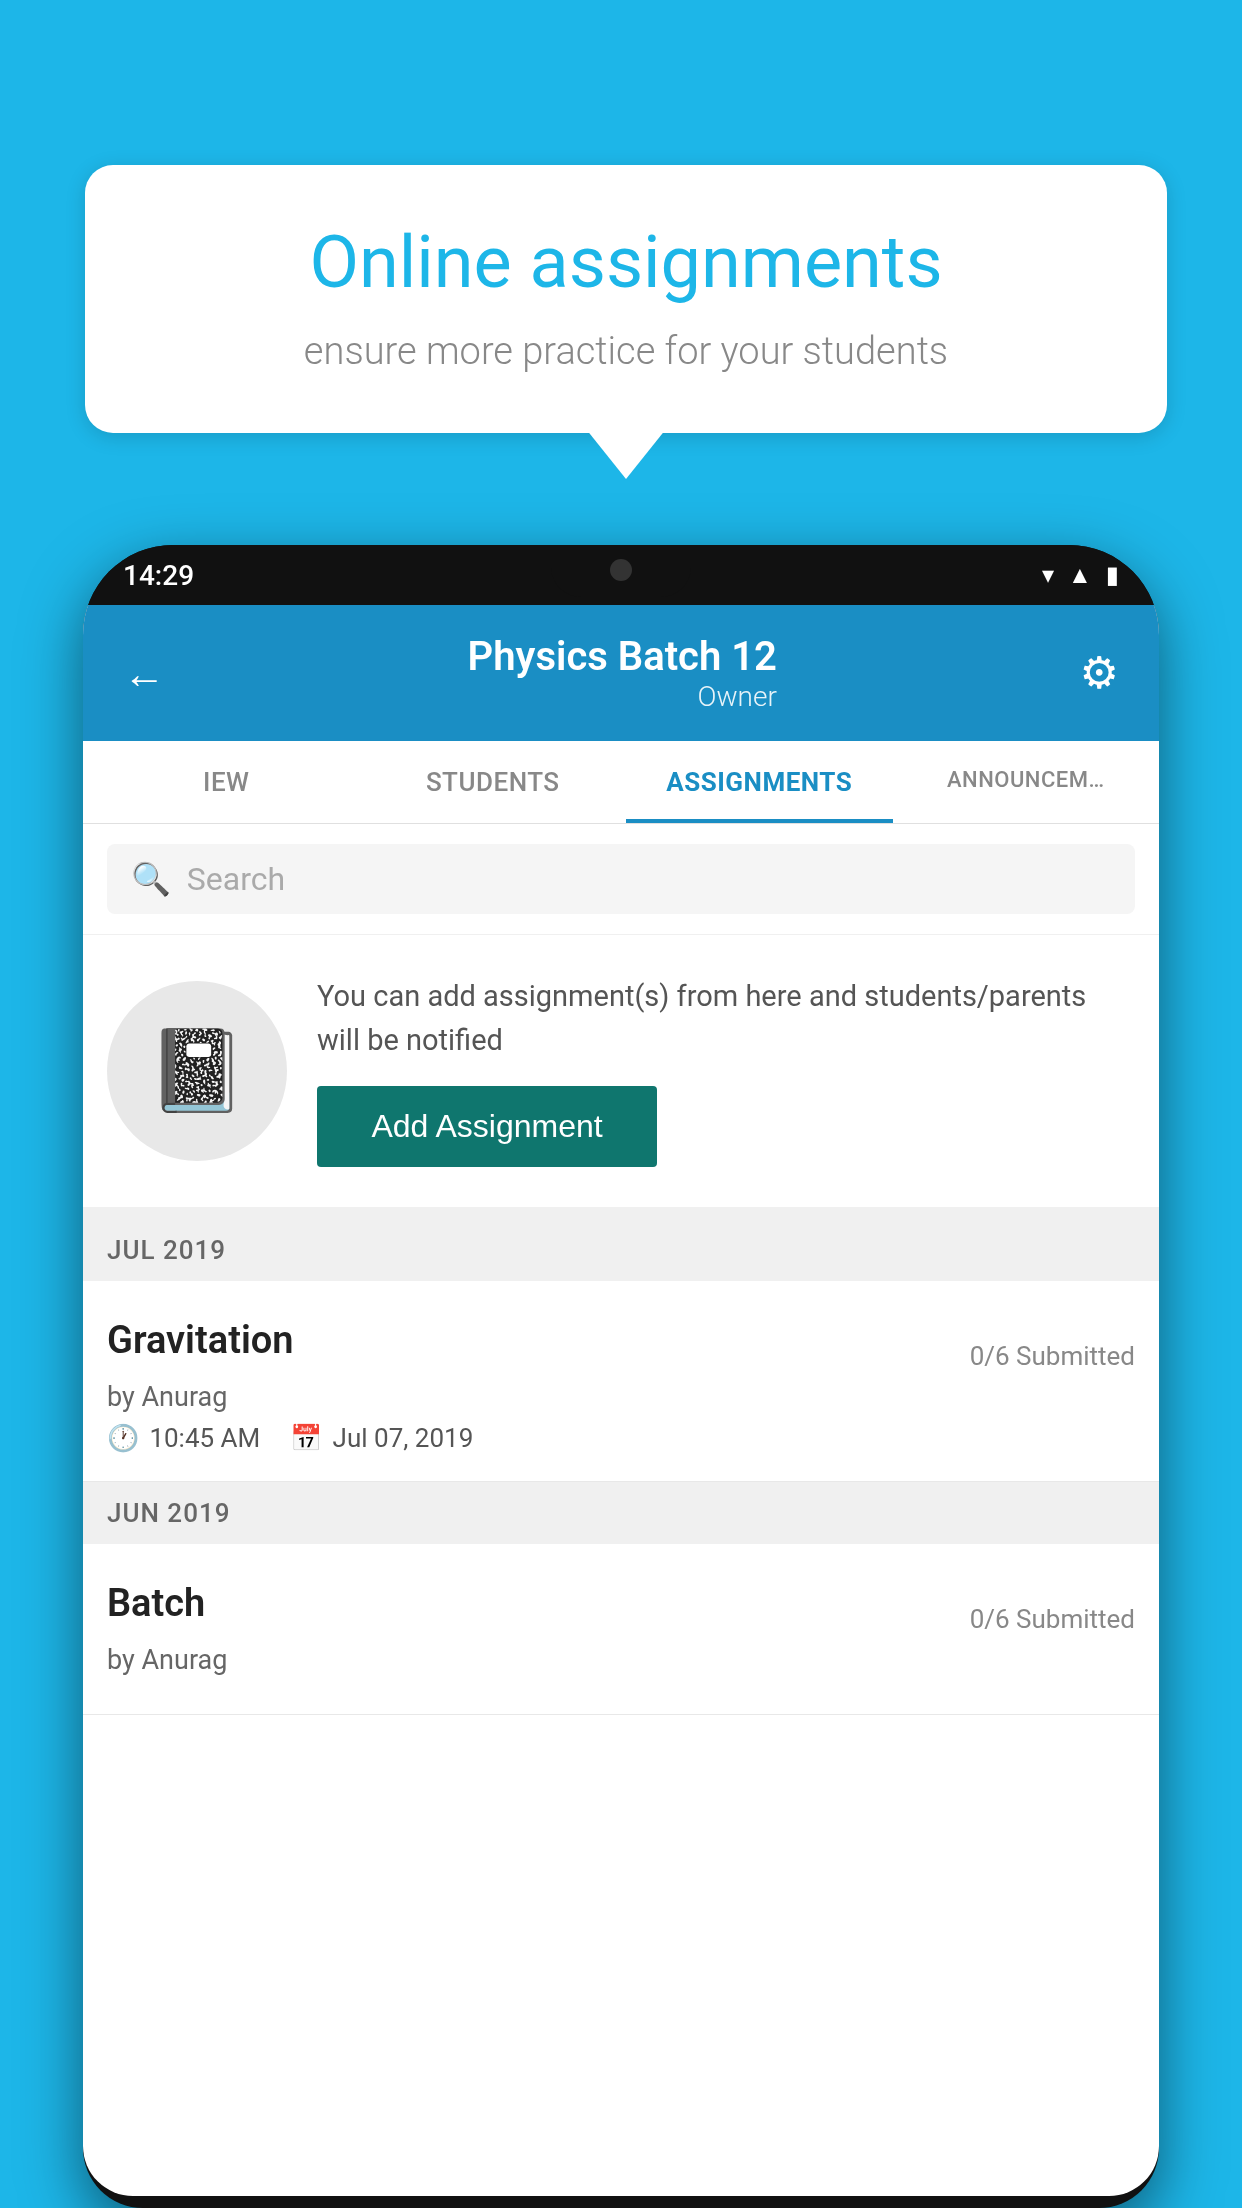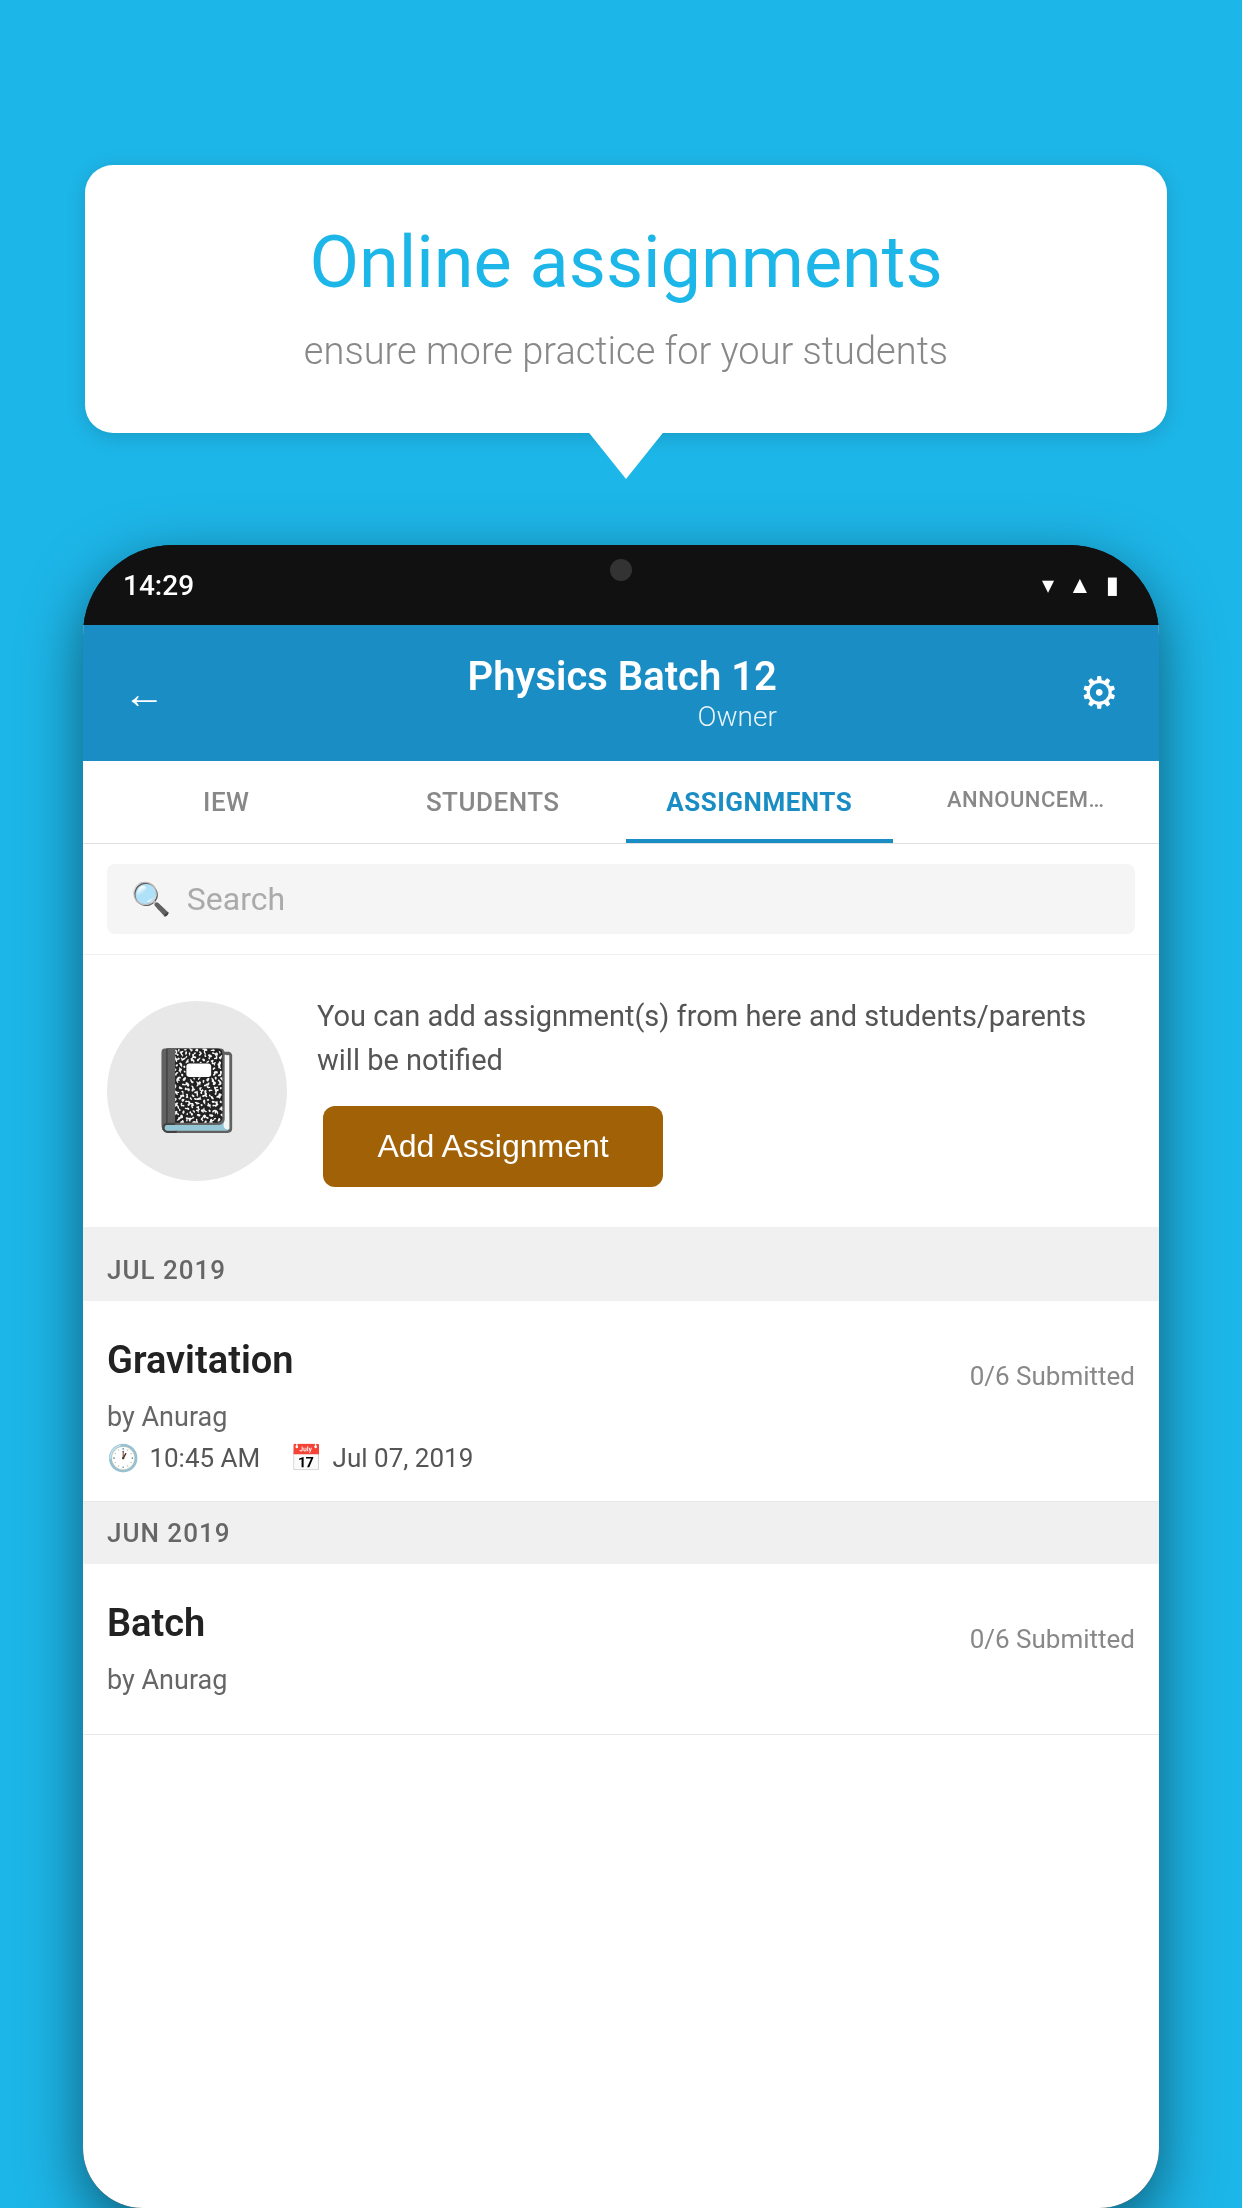--- a/index.html
+++ b/index.html
@@ -58,21 +58,21 @@
       right: 83px;
       bottom: 0;
       background: #111;
       border-radius: 90px 90px 60px 60px;
       overflow: hidden;
       box-shadow: 0 20px 60px rgba(0,0,0,0.5);
     }
 
     
     .phone-top-bar {
-      height: 80px;
+      height: 60px;
       background: #111;
       position: relative;
       display: flex;
       align-items: center;
       justify-content: space-between;
       padding: 0 40px;
       z-index: 10;
     }
     .status-time {
       color: white;
@@ -233,31 +233,30 @@
     .empty-state-right {
       flex: 1;
     }
     .empty-state-text {
       font-size: 29px;
       color: #555;
       line-height: 1.5;
       margin-bottom: 24px;
     }
     .add-assignment-btn {
-      background: #a16207;
+      background: #0f766e;
       color: white;
       border: none;
-      border-radius: 12px;
+      border-radius: 4px;
       padding: 22px 40px;
       font-size: 32px;
       font-weight: 500;
       cursor: pointer;
       width: 100%;
       max-width: 340px;
-      margin-left: 6px;
     }
 
     
     .section-header {
       background: #f0f0f0;
       padding: 16px 24px;
       font-size: 26px;
       color: #666;
       font-weight: 500;
       letter-spacing: 1px;

